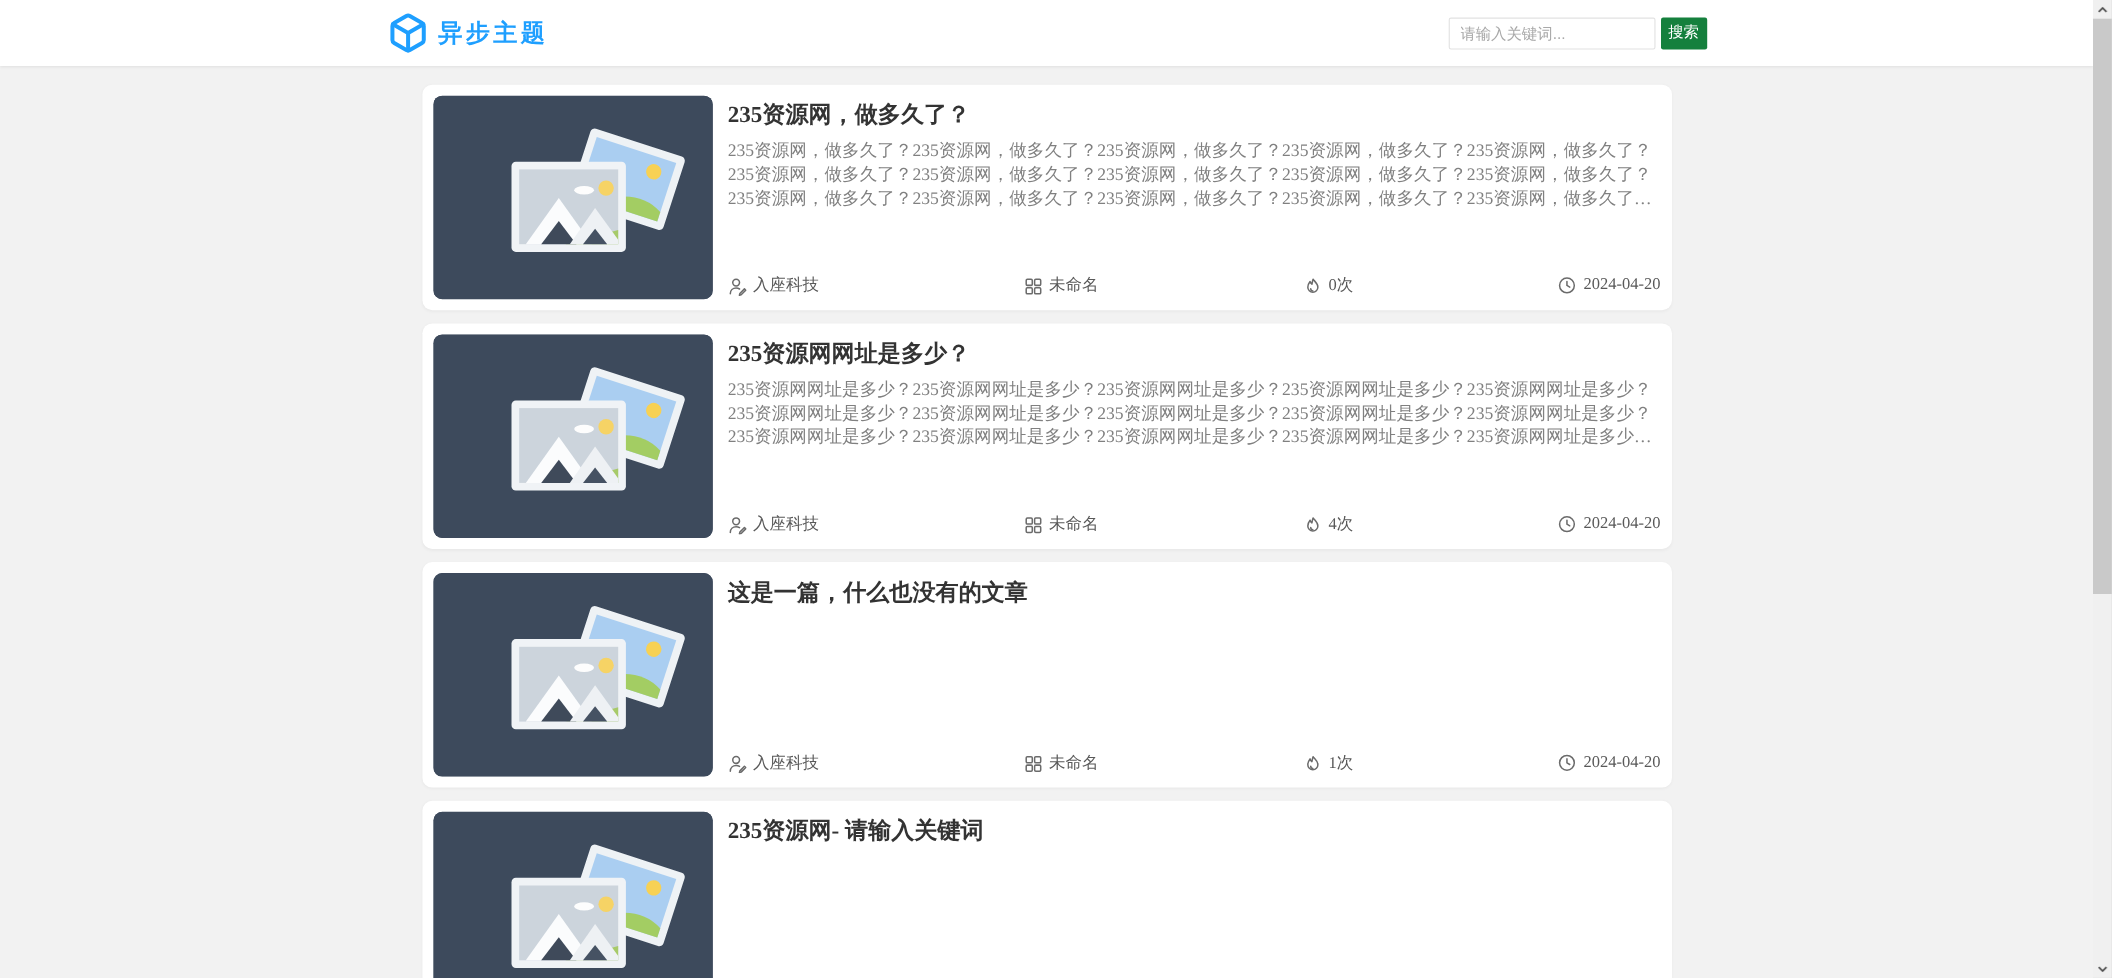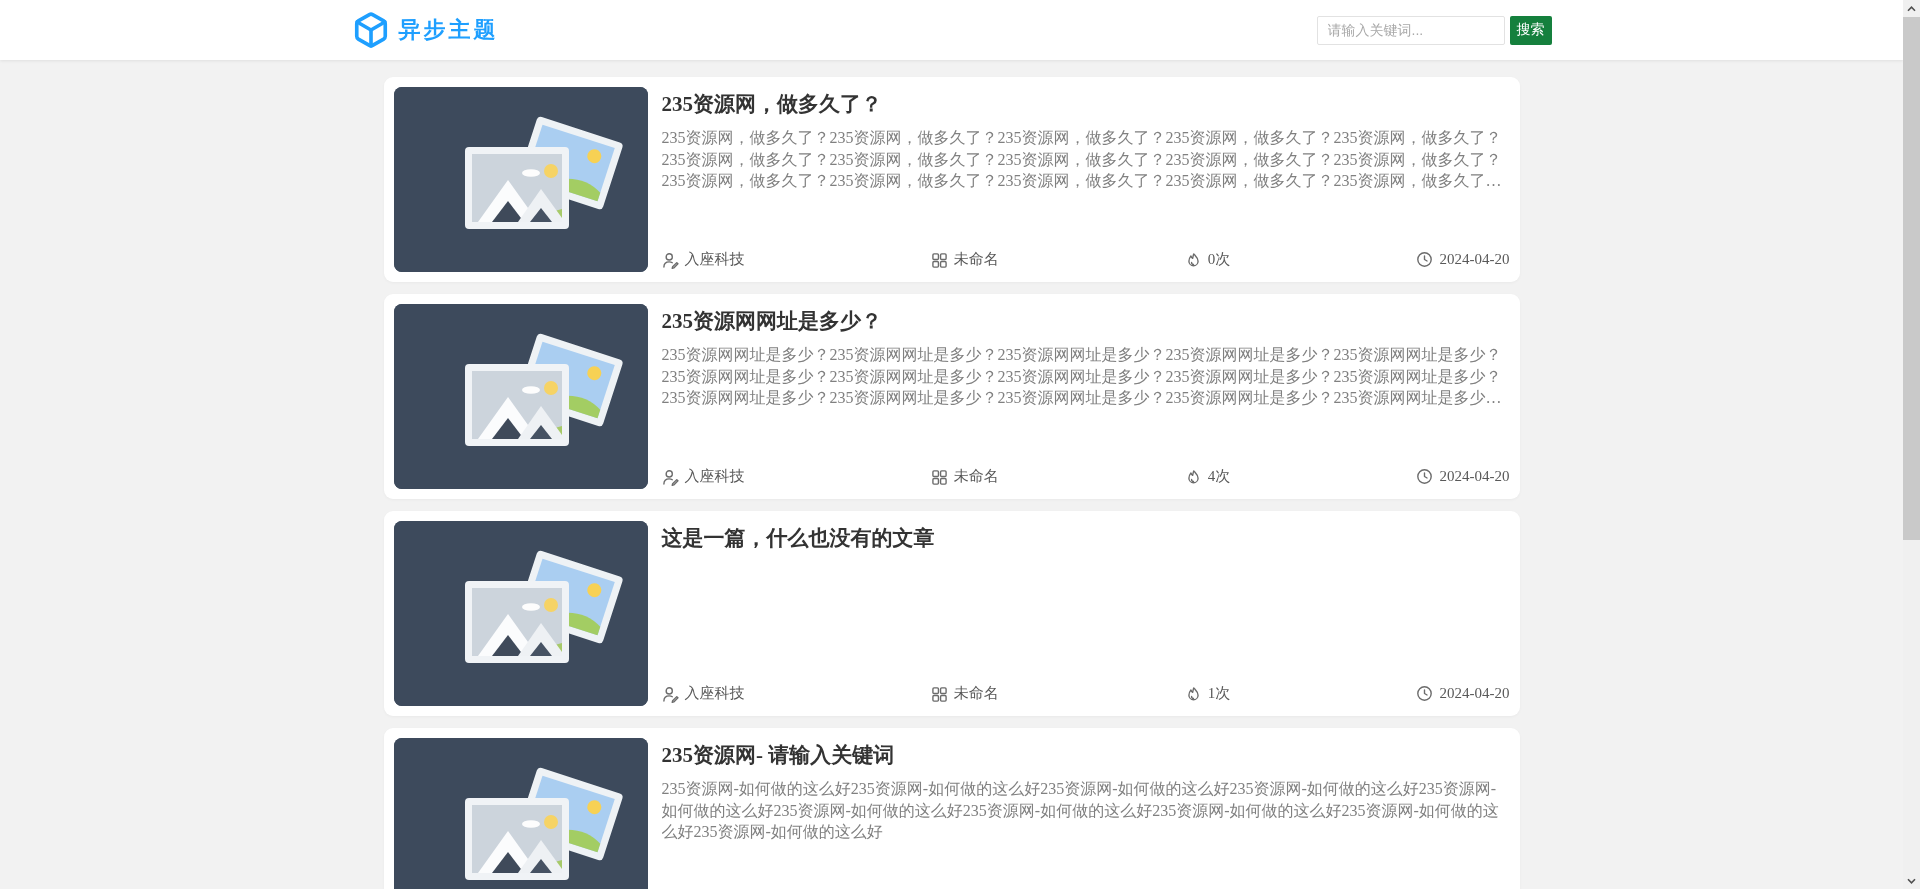--- a/index.html
+++ b/index.html
@@ -346,21 +346,20 @@
     <polygon points="84,135 114,93 144,135" fill="#fbfcfd"></polygon>
     <polygon points="98,135 114,114 130,135" fill="#3f4a5a"></polygon>
     <polygon points="124,135 147,102 168,131 168,135" fill="#eef1f4"></polygon>
     <polygon points="136,135 147,121 158,135" fill="#465263"></polygon>
     <ellipse cx="137" cy="86" rx="9" ry="3.8" fill="#fdfdfd"></ellipse>
     <circle cx="157" cy="84" r="7" fill="#f6d365"></circle>
   </svg>
 </div>
     <div class="card-body">
       <h2 class="card-title">235资源网- 请输入关键词</h2>
-      <p class="card-excerpt">235资源网-如何做的这么好235资源网-如何做的这么好235资源网-如何做的这么好235资源网-如何做的这么好235资源网-如何做的这么好235资源网-如何做的这么好235资源网-如何做的这么好235资源网-如何做的这么好235资源网-如何做的这么好235资源网-如何做的这么好</p>
 
     </div>
   </article>
 
 </main>
 
 <div class="scrollbar">
   <div class="sb-btn up">
     <svg width="9" height="6" viewBox="0 0 9 6" fill="none" stroke="#505050" stroke-width="1.6">
         <polyline points="1,4.8 4.5,1.2 8,4.8"></polyline>

